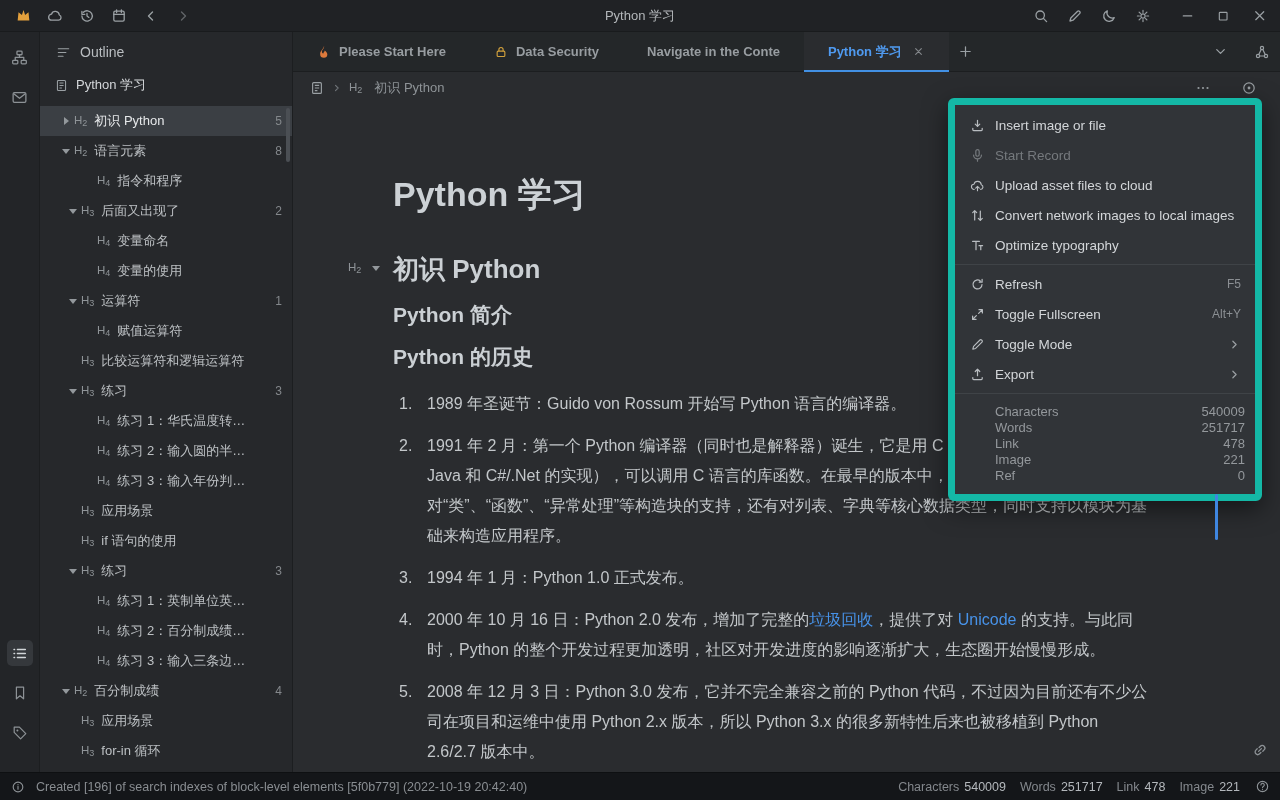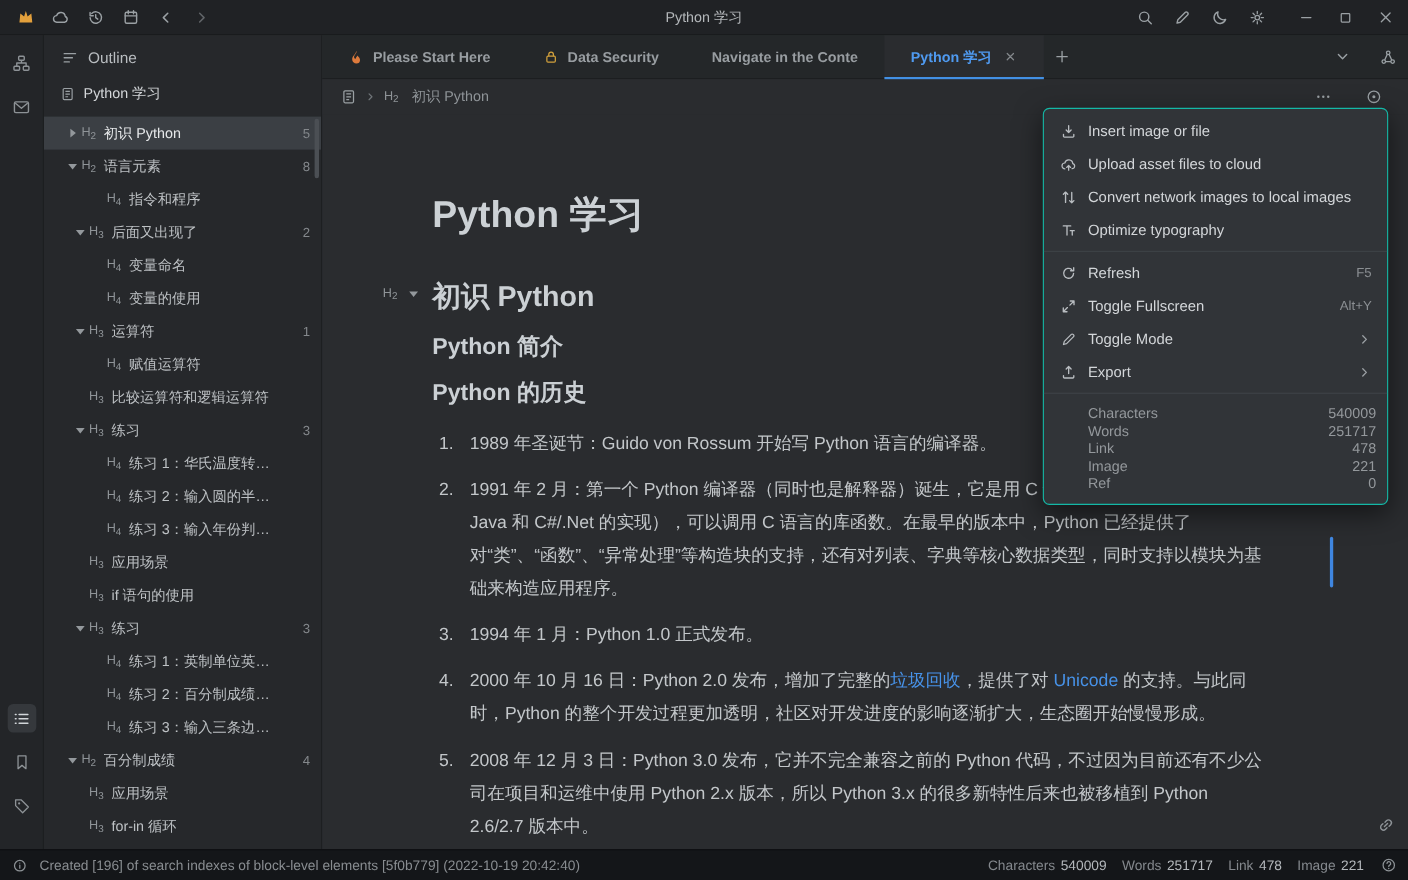--- a/index.html
+++ b/index.html
@@ -64,21 +64,21 @@
   .h2wrap h2{font-size:26px;font-weight:700;color:#cbd0d4;}
   .gutter{position:absolute;left:-45px;top:9px;display:flex;align-items:center;gap:4px;font-size:12px;color:#7e8387;cursor:pointer;}
   .content h3{font-size:21px;font-weight:700;color:#cbd0d4;margin:14px 0 4px;}
   ol.history{margin-top:18px;list-style:none;counter-reset:li;}
   ol.history li{position:relative;padding-left:34px;font-size:16px;line-height:30px;color:#c3c7ca;margin-bottom:12px;counter-increment:li;}
   ol.history li::before{content:counter(li) ".";position:absolute;left:6px;top:0;color:#c3c7ca;}
   .doc-link{color:#4792e8;cursor:pointer;}
   .editor-link-float{position:absolute;right:12px;bottom:14px;color:#8d9296;cursor:pointer;}
 
   
-  .menu{position:absolute;left:948px;top:98px;width:314px;background:#313438;border:1px solid #14b8a6;border-radius:6px;box-shadow:0 8px 24px rgba(0,0,0,.5);padding:5px 0 8px;z-index:60;}
+  .menu{position:absolute;left:948px;top:98px;width:314px;background:#313438;border:7px solid #14b8a6;border-radius:6px;box-shadow:0 8px 24px rgba(0,0,0,.5);padding:5px 0 8px;z-index:60;}
   .menu-item{height:30px;display:flex;align-items:center;gap:10px;padding:0 14px;font-size:13.5px;color:#d3d6d9;cursor:pointer;}
   .menu-item .mi-icon{width:16px;height:16px;flex:none;color:#b9bdc1;display:flex;align-items:center;justify-content:center;}
   .menu-item.disabled{color:#75797d;}
   .menu-item.disabled .mi-icon{color:#75797d;}
   .mi-label{flex:1;white-space:nowrap;overflow:hidden;text-overflow:ellipsis;}
   .mi-shortcut{color:#8b8f93;font-size:12px;}
   .mi-sub{color:#9ba0a4;display:flex;}
   .menu-sep{height:1px;background:#3f4347;margin:4px 0;}
   .menu-stats{padding:6px 10px 2px 40px;}
   .stat-row{display:flex;justify-content:space-between;font-size:13px;line-height:16px;color:#94989c;}
@@ -483,20 +483,29 @@
   <div class="menu">
     <div>
         <div class="menu-item">
           <span class="mi-icon">
             <svg width="15" height="15" viewBox="0 0 16 16" fill="none" stroke="currentColor" stroke-width="1.3" stroke-linecap="round" stroke-linejoin="round">
               <path d="M8 2.5V9M5.6 6.6L8 9l2.4-2.4M3 11v1.6a.9.9 0 0 0 .9.9h8.2a.9.9 0 0 0 .9-.9V11"></path>
             </svg>
           </span>
           <span class="mi-label">Insert image or file</span>
         </div>
+        <div class="menu-item disabled">
+          <span class="mi-icon">
+            <svg width="15" height="15" viewBox="0 0 16 16" fill="none" stroke="currentColor" stroke-width="1.3" stroke-linecap="round">
+              <rect x="6.2" y="1.8" width="3.6" height="7" rx="1.8"></rect>
+              <path d="M3.8 7.5a4.2 4.2 0 0 0 8.4 0M8 11.7v2.4"></path>
+            </svg>
+          </span>
+          <span class="mi-label">Start Record</span>
+        </div>
         <div class="menu-item">
           <span class="mi-icon">
             <svg width="15" height="15" viewBox="0 0 16 16" fill="none" stroke="currentColor" stroke-width="1.2" stroke-linecap="round" stroke-linejoin="round">
               <path d="M4.4 12.2a2.8 2.8 0 0 1-.1-5.6A3.9 3.9 0 0 1 12 7.2a2.5 2.5 0 0 1-.7 4.9"></path>
               <path d="M8 13.6V9M6.1 10.9L8 9l1.9 1.9"></path>
             </svg>
           </span>
           <span class="mi-label">Upload asset files to cloud</span>
         </div>
         <div class="menu-item">

